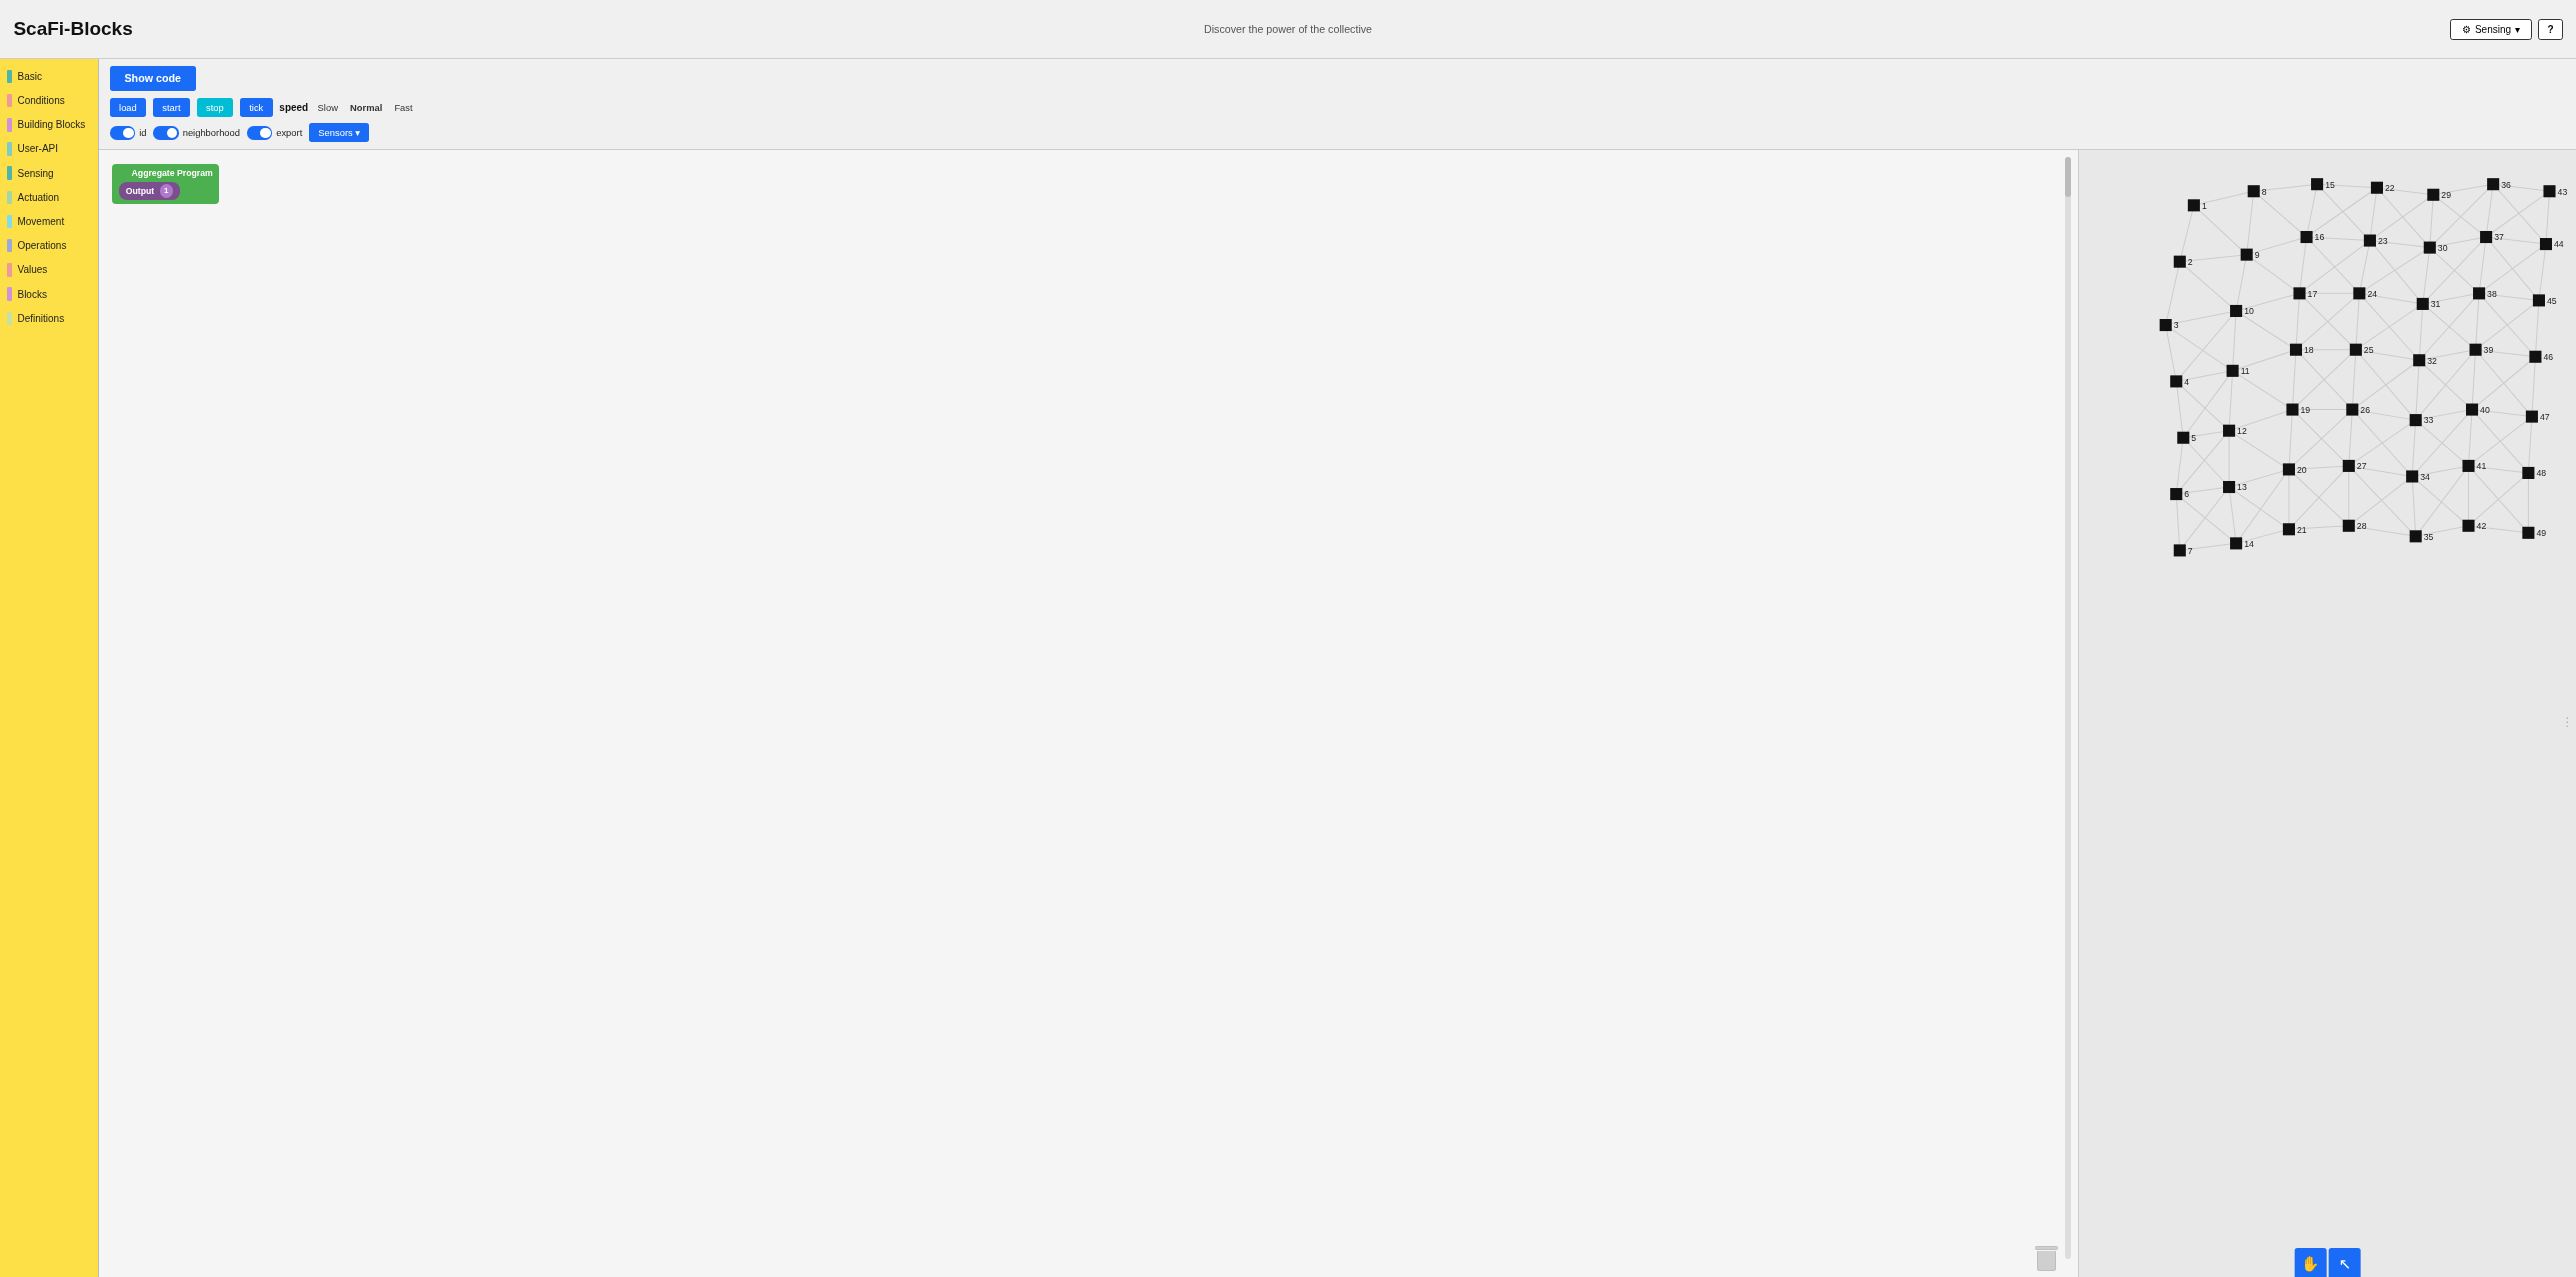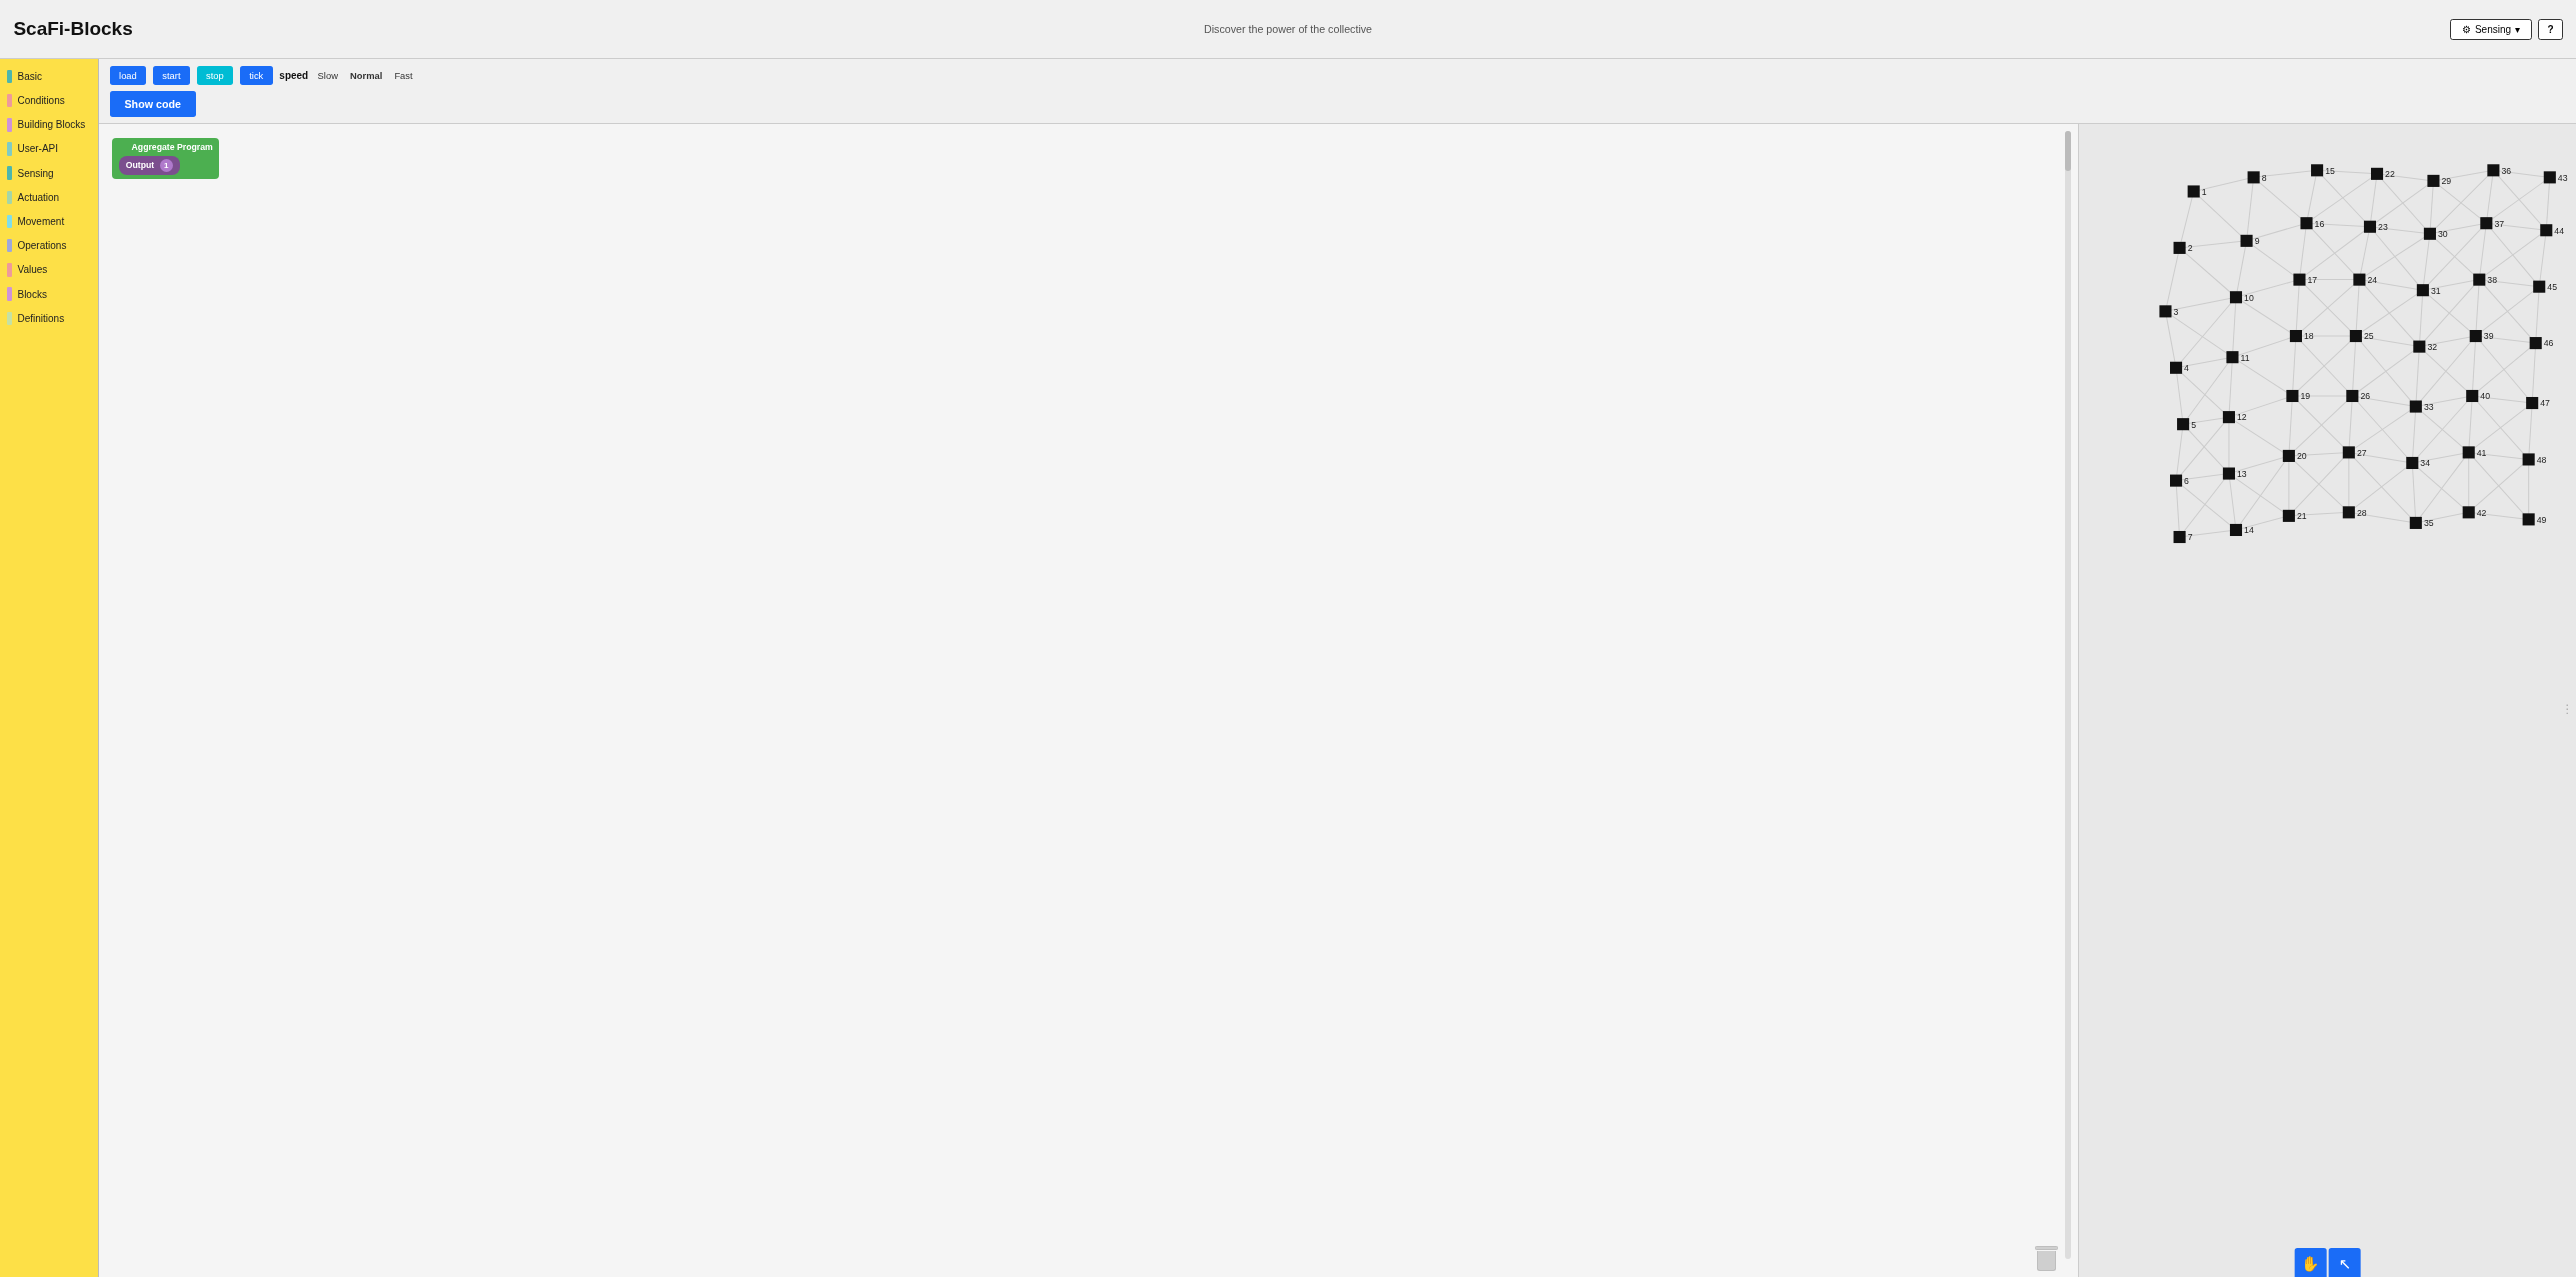--- a/index.html
+++ b/index.html
@@ -424,31 +424,46 @@
       <div class="sidebar-item">
         <div class="sidebar-color-bar" style="background: rgb(197, 225, 165);"></div>
         <span>Definitions</span>
       </div>
     </div>
 
   <div class="content-area">
 
     <div class="toolbar">
       <div class="toolbar-row">
+        <button class="btn-show-code">Show code</button>
+      </div>
+      <div class="toolbar-row">
         <button class="btn-blue">load</button>
         <button class="btn-blue">start</button>
         <button class="btn-stop">stop</button>
         <button class="btn-tick">tick</button>
         <span class="speed-label">speed</span>
         <span class="speed-option">Slow</span>
         <span class="speed-option active">Normal</span>
         <span class="speed-option">Fast</span>
       </div>
       <div class="toolbar-row">
-        <button class="btn-show-code">Show code</button>
+        <div class="toggle-container">
+          <div class="toggle"></div>
+          <span class="toggle-label">id</span>
+        </div>
+        <div class="toggle-container">
+          <div class="toggle"></div>
+          <span class="toggle-label">neighborhood</span>
+        </div>
+        <div class="toggle-container">
+          <div class="toggle"></div>
+          <span class="toggle-label">export</span>
+        </div>
+        <button class="btn-sensors">Sensors ▾</button>
       </div>
     </div>
 
     <div class="panels-row">
 
       <div class="blockly-workspace">
         <div class="aggregate-program-block">
           <div class="block-header">Aggregate Program</div>
           <div class="output-block">
             <span class="output-label">Output</span>

